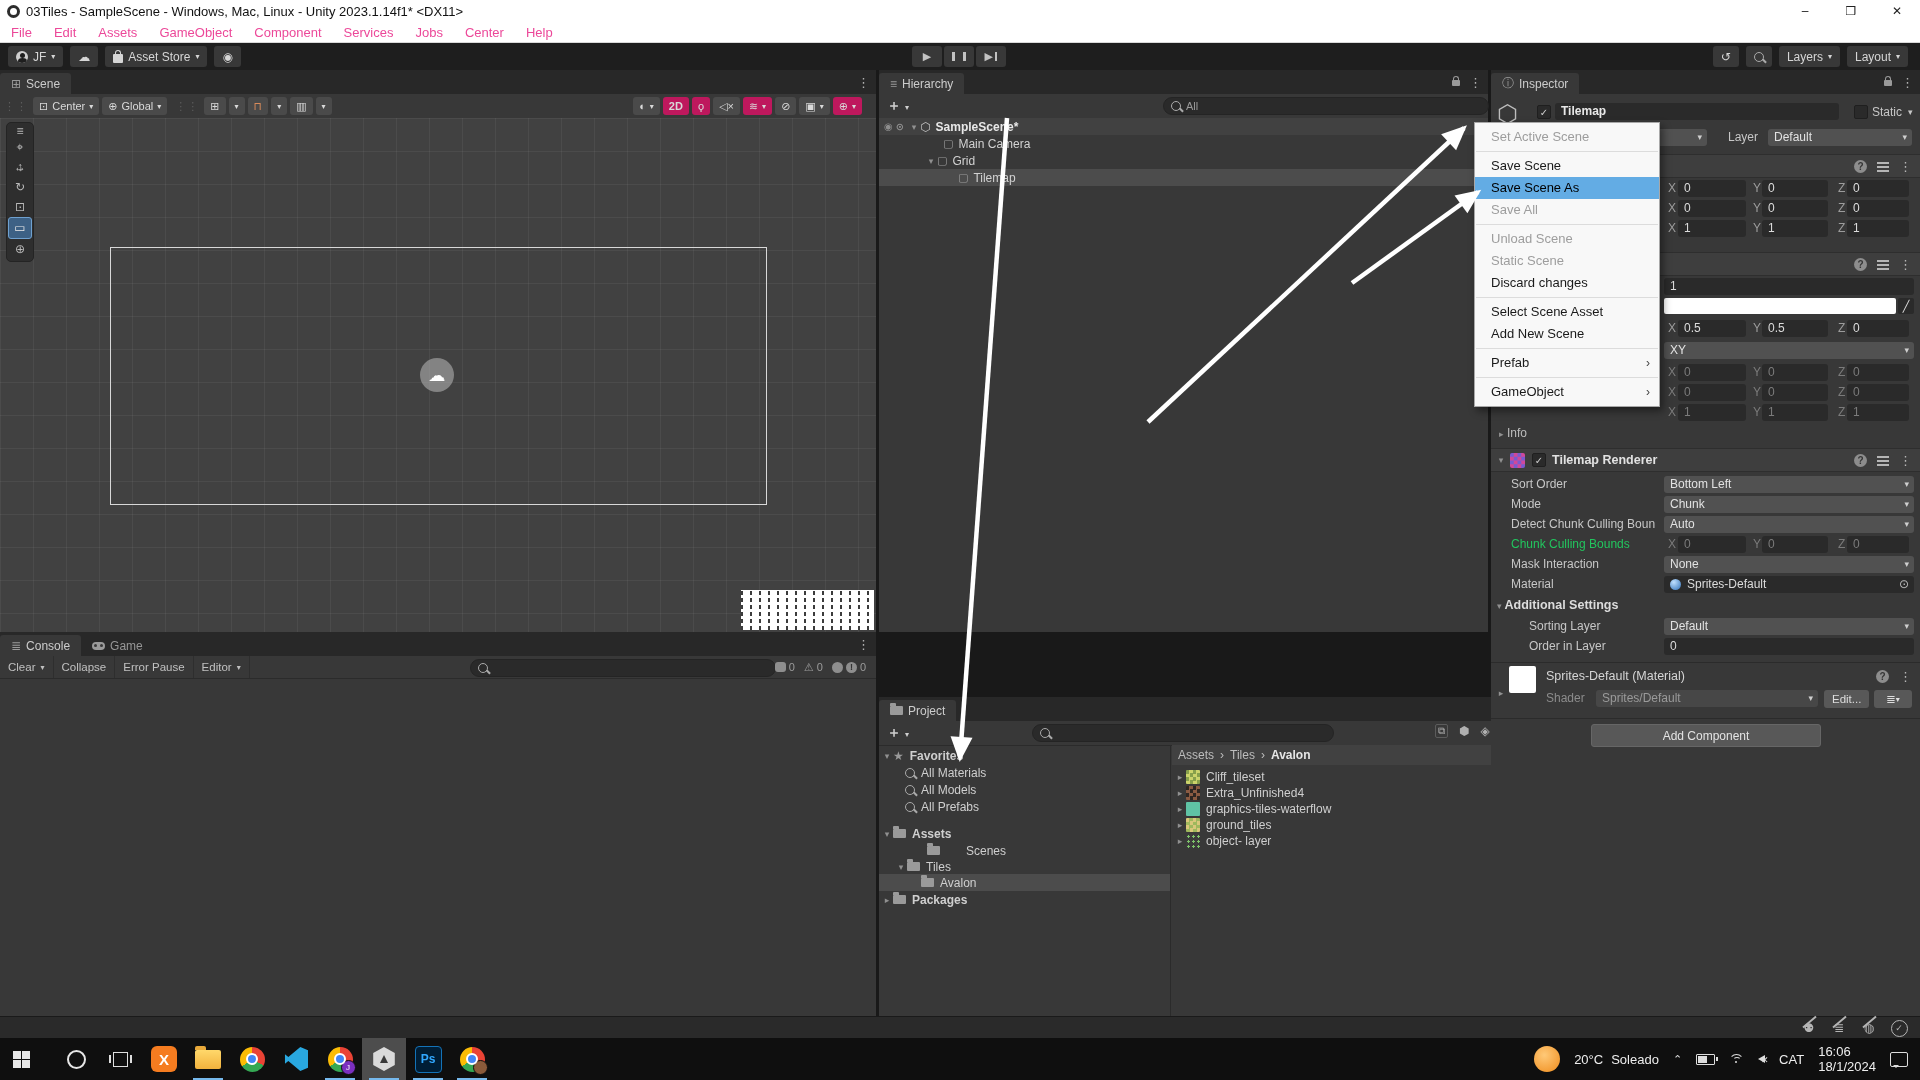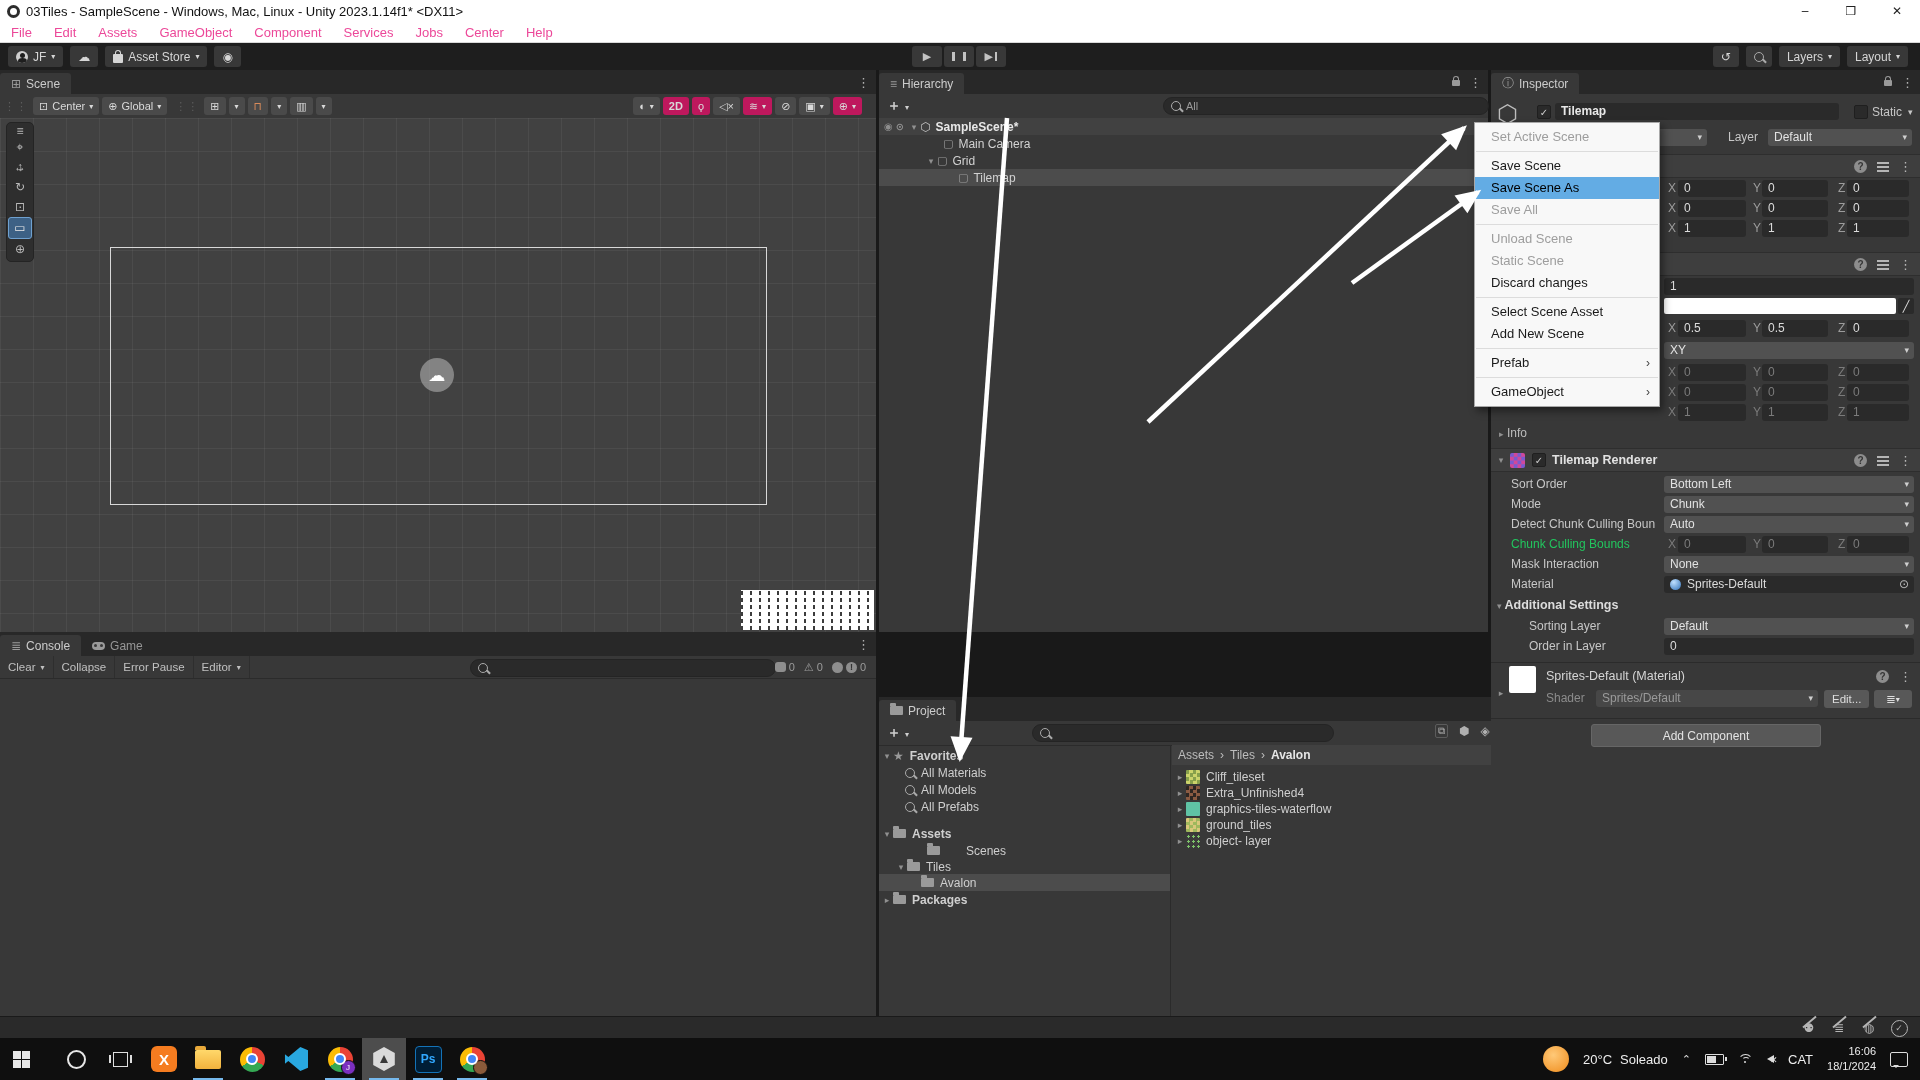--- a/index.html
+++ b/index.html
@@ -165,21 +165,21 @@
   .unityhex::after{content:"";position:absolute;left:8px;top:8px;width:8px;height:8px;background:#3a3a3a;clip-path:polygon(50% 0,100% 100%,0 100%);}
   .psicon{width:25px;height:25px;border-radius:4px;background:#001e36;border:1.5px solid #1473b8;color:#31a8ff;
           font-size:12px;font-weight:bold;display:flex;align-items:center;justify-content:center;}
   .tray{position:absolute;right:0;top:0;height:42px;display:flex;align-items:center;gap:14px;padding-right:12px;color:#eee;font-size:13px;}
   .sun{width:26px;height:26px;border-radius:50%;background:radial-gradient(circle at 40% 35%,#ffc978,#ef8c1c);}
   .batt{width:17px;height:9px;border:1.4px solid #ddd;border-radius:1px;position:relative;}
   .batt::after{content:"";position:absolute;right:-4px;top:2px;width:2px;height:4px;background:#ddd;}
   .batt::before{content:"";position:absolute;left:1px;top:1px;bottom:1px;width:9px;background:#ddd;}
   .wifi{width:15px;height:11px;position:relative;overflow:hidden;}
   .wifi i{position:absolute;border:1.6px solid #ddd;border-radius:50%;border-bottom-color:transparent;border-left-color:transparent;border-right-color:transparent;}
-  .clockblk{text-align:right;font-size:11px;line-height:15px;}
+  .clockblk{font-size:13px;line-height:15px;}
   .notif{width:16px;height:13px;border:1.6px solid #ddd;border-radius:2px;position:relative;background:#0f0f0f;}
   .notif::after{content:"";position:absolute;left:2px;bottom:-5px;border:3px solid transparent;border-top-color:#ddd;}
   .spk{width:0;height:0;border-top:4px solid transparent;border-bottom:4px solid transparent;border-right:7px solid #ddd;position:relative;}
   .spk i{position:absolute;left:3px;top:-4px;color:#ddd;font-size:9px;font-style:normal;}
 
   .arrowlayer{position:absolute;left:0;top:0;z-index:60;pointer-events:none;}
 </style>
 </head>
 <body>
 

